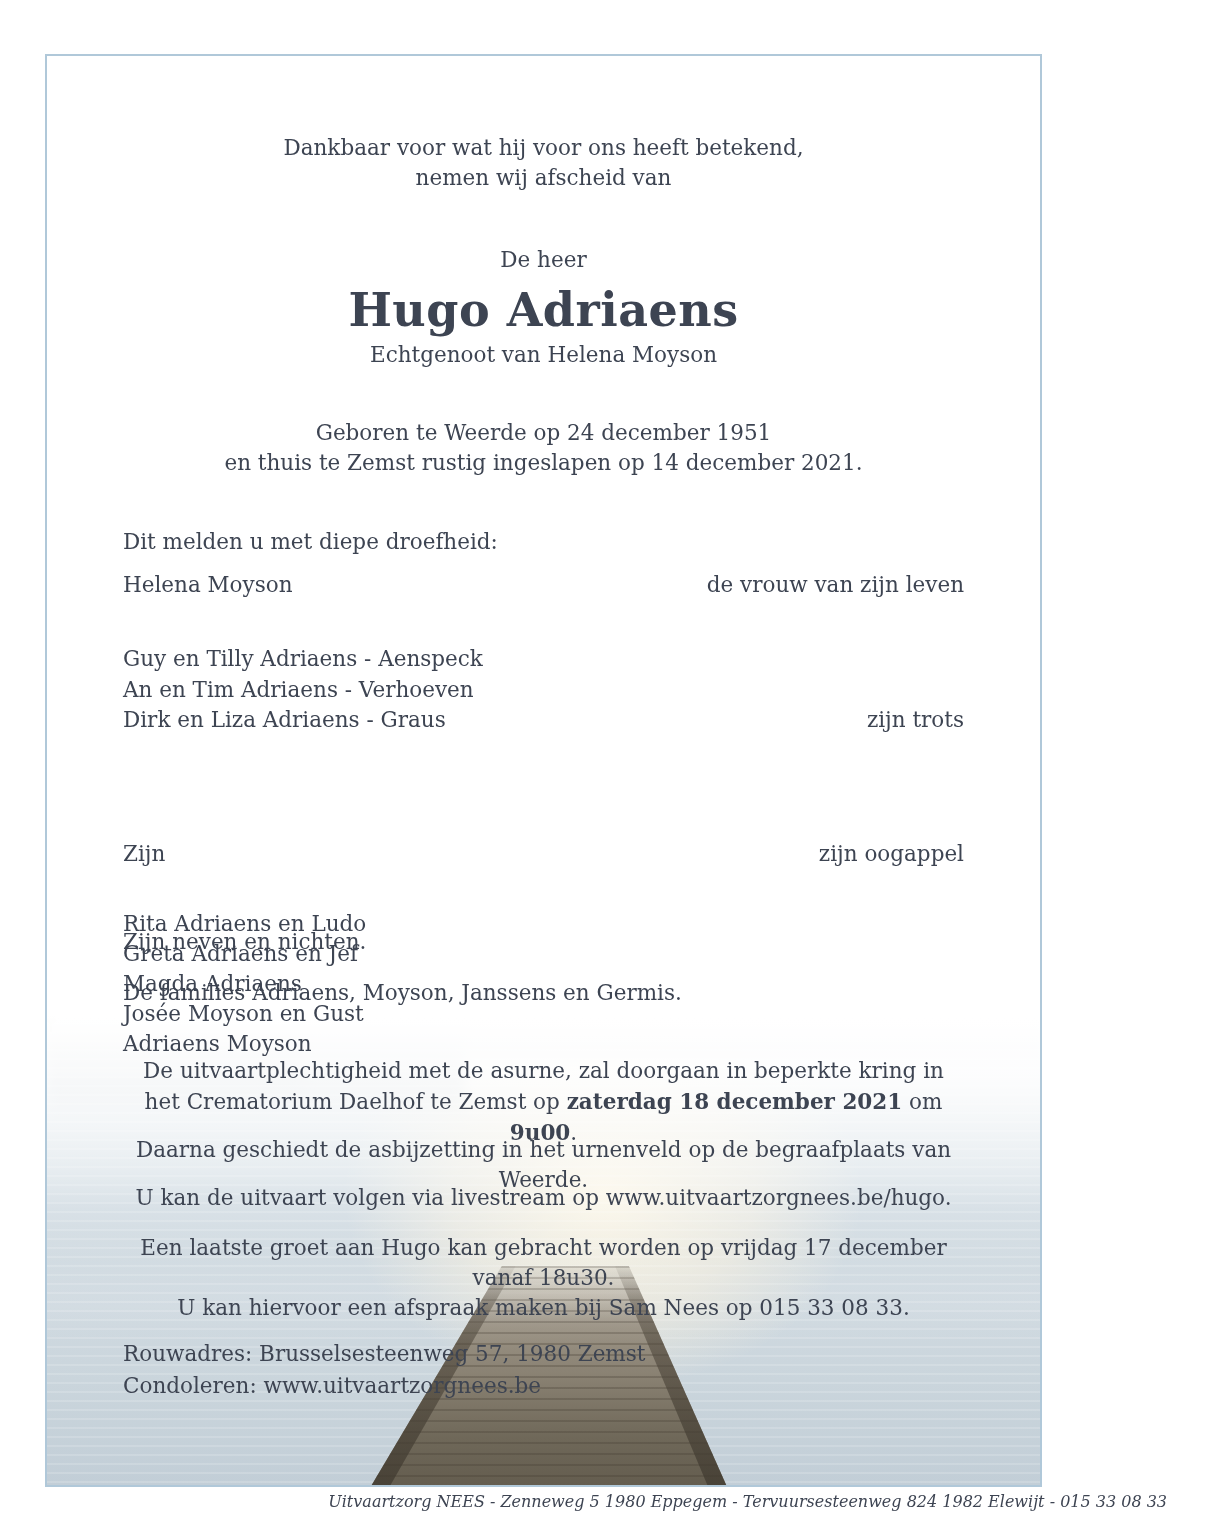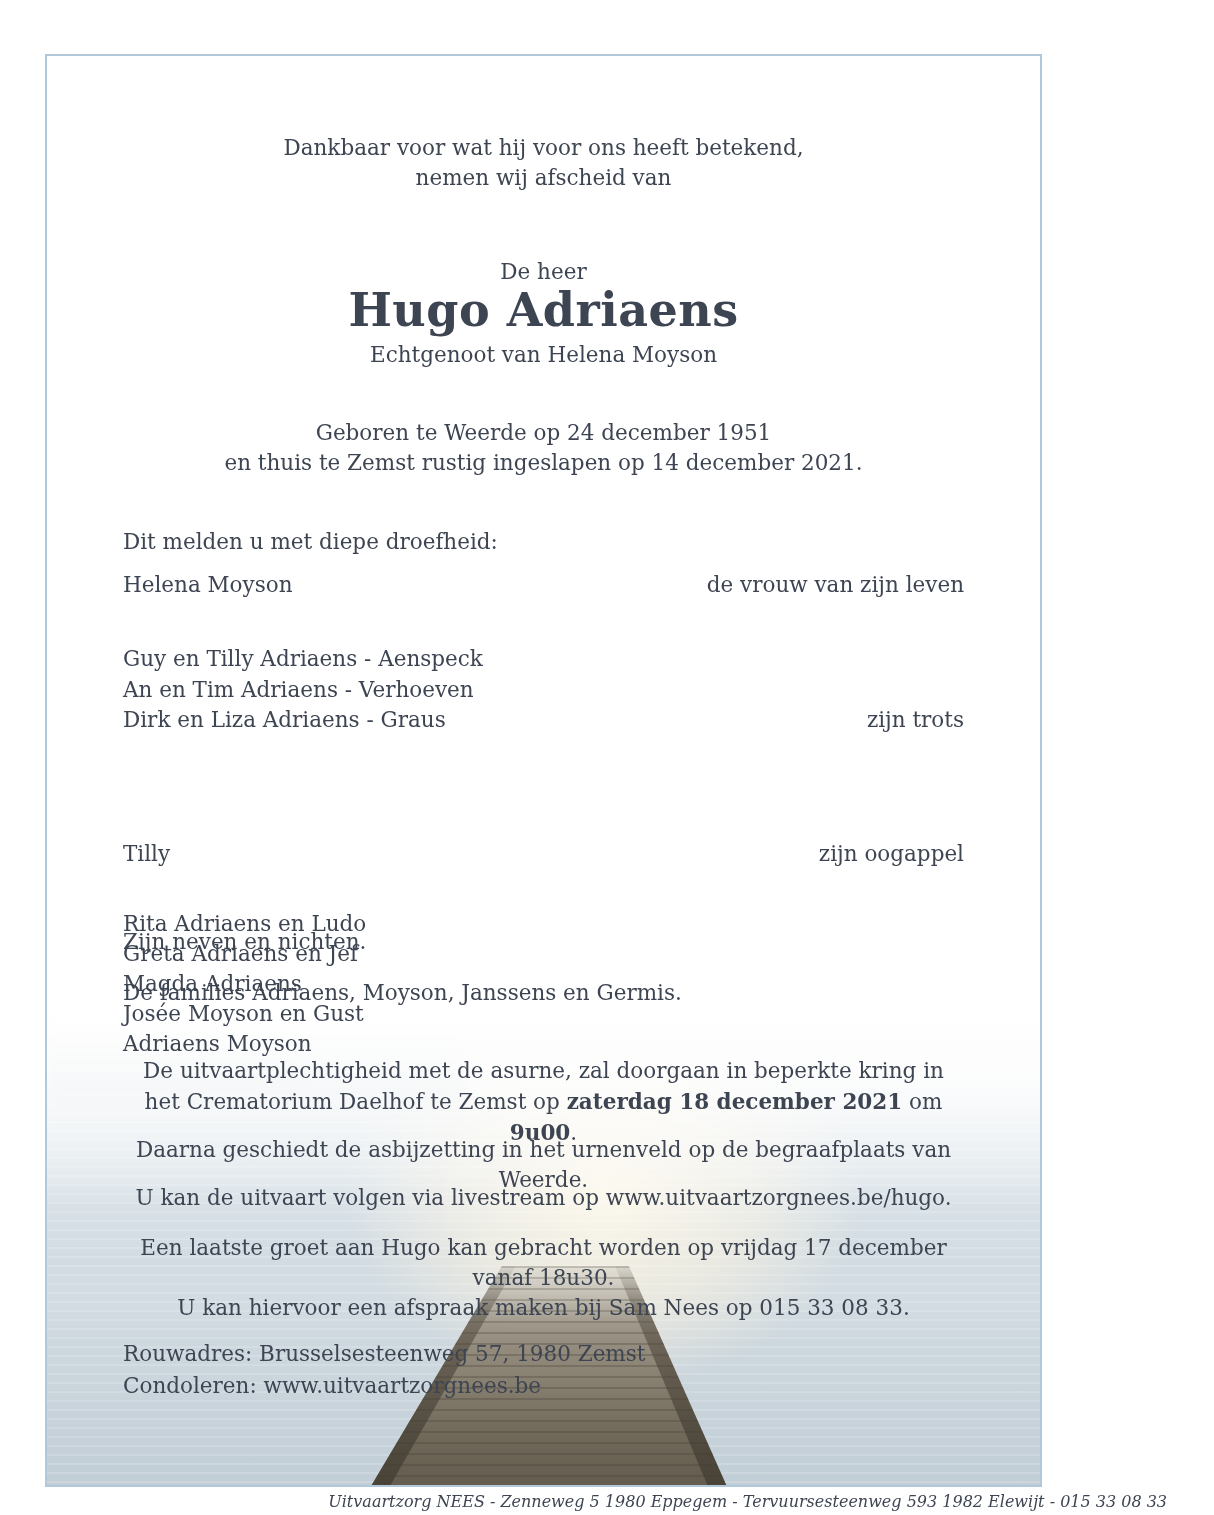--- a/index.html
+++ b/index.html
@@ -104,21 +104,21 @@
     <div class="pier-edge-right"></div>
     <div class="buoy"></div>
     <div class="white-fade"></div>
   </div>
 
   <div class="abs center" style="top:77px">
     <div>Dankbaar voor wat hij voor ons heeft betekend,</div>
     <div>nemen wij afscheid van</div>
   </div>
 
-  <div class="abs center" style="top:201px">De heer</div>
+  <div class="abs center" style="top:189px">De heer</div>
   <div class="abs center name-big" style="top:228px">Hugo Adriaens</div>
   <div class="abs center" style="top:284px">Echtgenoot van Helena Moyson</div>
 
   <div class="abs center" style="top:362px">
     <div>Geboren te Weerde op 24 december 1951</div>
     <div>en thuis te Zemst rustig ingeslapen op 14 december 2021.</div>
   </div>
 
   <div class="abs" style="top:471px">Dit melden u met diepe droefheid:</div>
 
@@ -128,21 +128,21 @@
   </div>
 
   <div class="abs rel-group" style="top:558px;line-height:30.5px">
     <div>Guy en Tilly Adriaens - Aenspeck</div>
     <div>An en Tim Adriaens - Verhoeven</div>
     <div>Dirk en Liza Adriaens - Graus</div>
     <span class="rel-label" style="line-height:30.5px">zijn trots</span>
   </div>
 
   <div class="abs rel-group" style="top:661px">
-    <div>Tilly</div>
+    <div>Zijn</div>
     <span class="rel-label">zijn oogappel</span>
   </div>
 
   <div class="abs rel-group" style="top:701px">
     <div>Rita Adriaens en Ludo</div>
     <div>Greta Adriaens en Jef</div>
     <div>Magda Adriaens</div>
     <div>Josée Moyson en Gust</div>
     <div>Adriaens Moyson</div>
   </div>
@@ -164,13 +164,13 @@
     <div>U kan hiervoor een afspraak maken bij Sam Nees op 015 33 08 33.</div>
   </div>
 
   <div class="abs" style="top:1282px;line-height:32px">
     <div>Rouwadres: Brusselsesteenweg 57, 1980 Zemst</div>
     <div>Condoleren: www.uitvaartzorgnees.be</div>
   </div>
 
 </div>
 
-<div class="footer-line">Uitvaartzorg NEES - Zenneweg 5 1980 Eppegem - Tervuursesteenweg 593 1982 Elewijt - 015 33 08 33</div>
+<div class="footer-line">Uitvaartzorg NEES - Zenneweg 5 1980 Eppegem - Tervuursesteenweg 824 1982 Elewijt - 015 33 08 33</div>
 
 </body></html>

